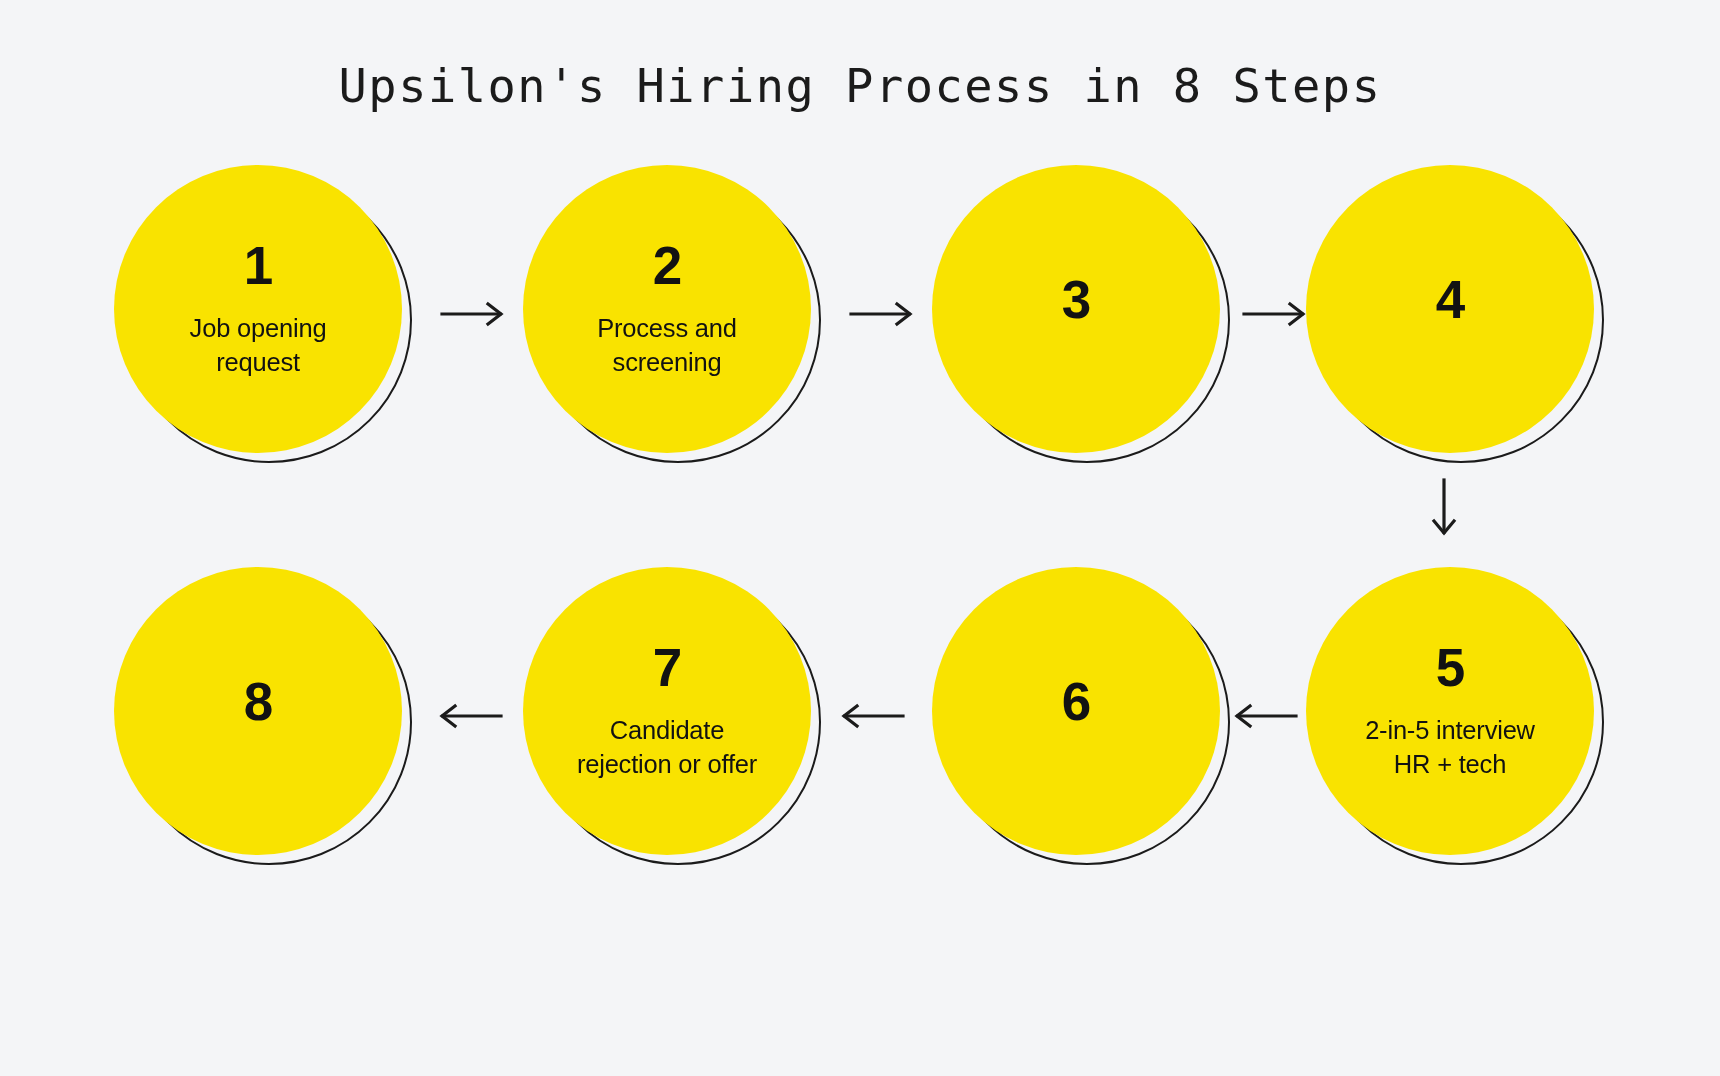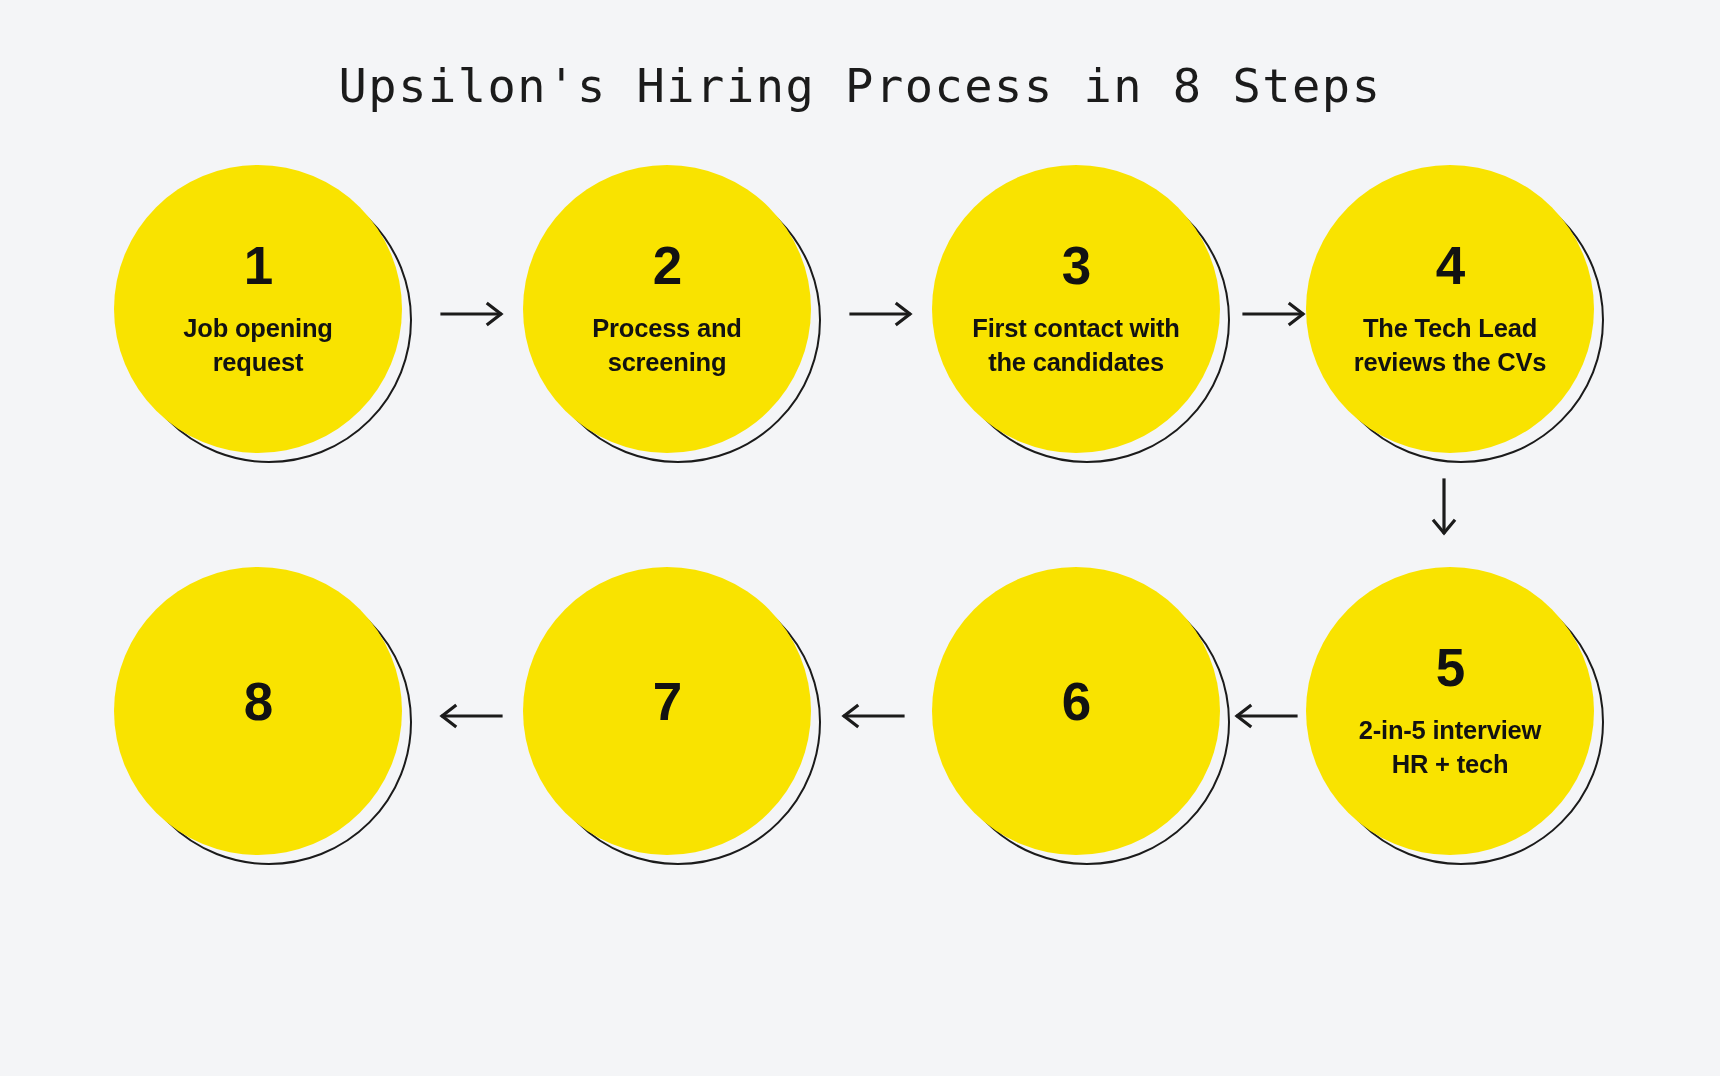--- a/index.html
+++ b/index.html
@@ -86,21 +86,21 @@
   .node .num {
     font-size: 53px;
     font-weight: 700;
     color: #121212;
     line-height: 1;
     margin-bottom: 20px;
     letter-spacing: -1px;
   }
   .node .label {
     font-size: 25.5px;
-    font-weight: 700;
+    font-weight: 400;
     color: #121212;
     line-height: 1.32;
     text-align: center;
     letter-spacing: -0.2px;
     white-space: pre-line;
   }
 
   
   .n1 { left: 114px;  top: 165px; }
   .n2 { left: 523px;  top: 165px; }
@@ -153,32 +153,28 @@
         <div class="label">Process and
 screening</div>
       </div>
     </div>
 
     <div class="node n3">
       <div class="ring"></div>
       <div class="disc"></div>
       <div class="content">
         <div class="num">3</div>
-        <div class="label">First contact with
-the candidates</div>
       </div>
     </div>
 
     <div class="node n4">
       <div class="ring"></div>
       <div class="disc"></div>
       <div class="content">
         <div class="num">4</div>
-        <div class="label">The Tech Lead
-reviews the CVs</div>
       </div>
     </div>
 
     <div class="node n5">
       <div class="ring"></div>
       <div class="disc"></div>
       <div class="content">
         <div class="num">5</div>
         <div class="label">2-in-5 interview
 HR + tech</div>
@@ -191,20 +187,22 @@
       <div class="content">
         <div class="num">6</div>
       </div>
     </div>
 
     <div class="node n7">
       <div class="ring"></div>
       <div class="disc"></div>
       <div class="content">
         <div class="num">7</div>
+        <div class="label">Candidate
+rejection or offer</div>
       </div>
     </div>
 
     <div class="node n8">
       <div class="ring"></div>
       <div class="disc"></div>
       <div class="content">
         <div class="num">8</div>
       </div>
     </div>

